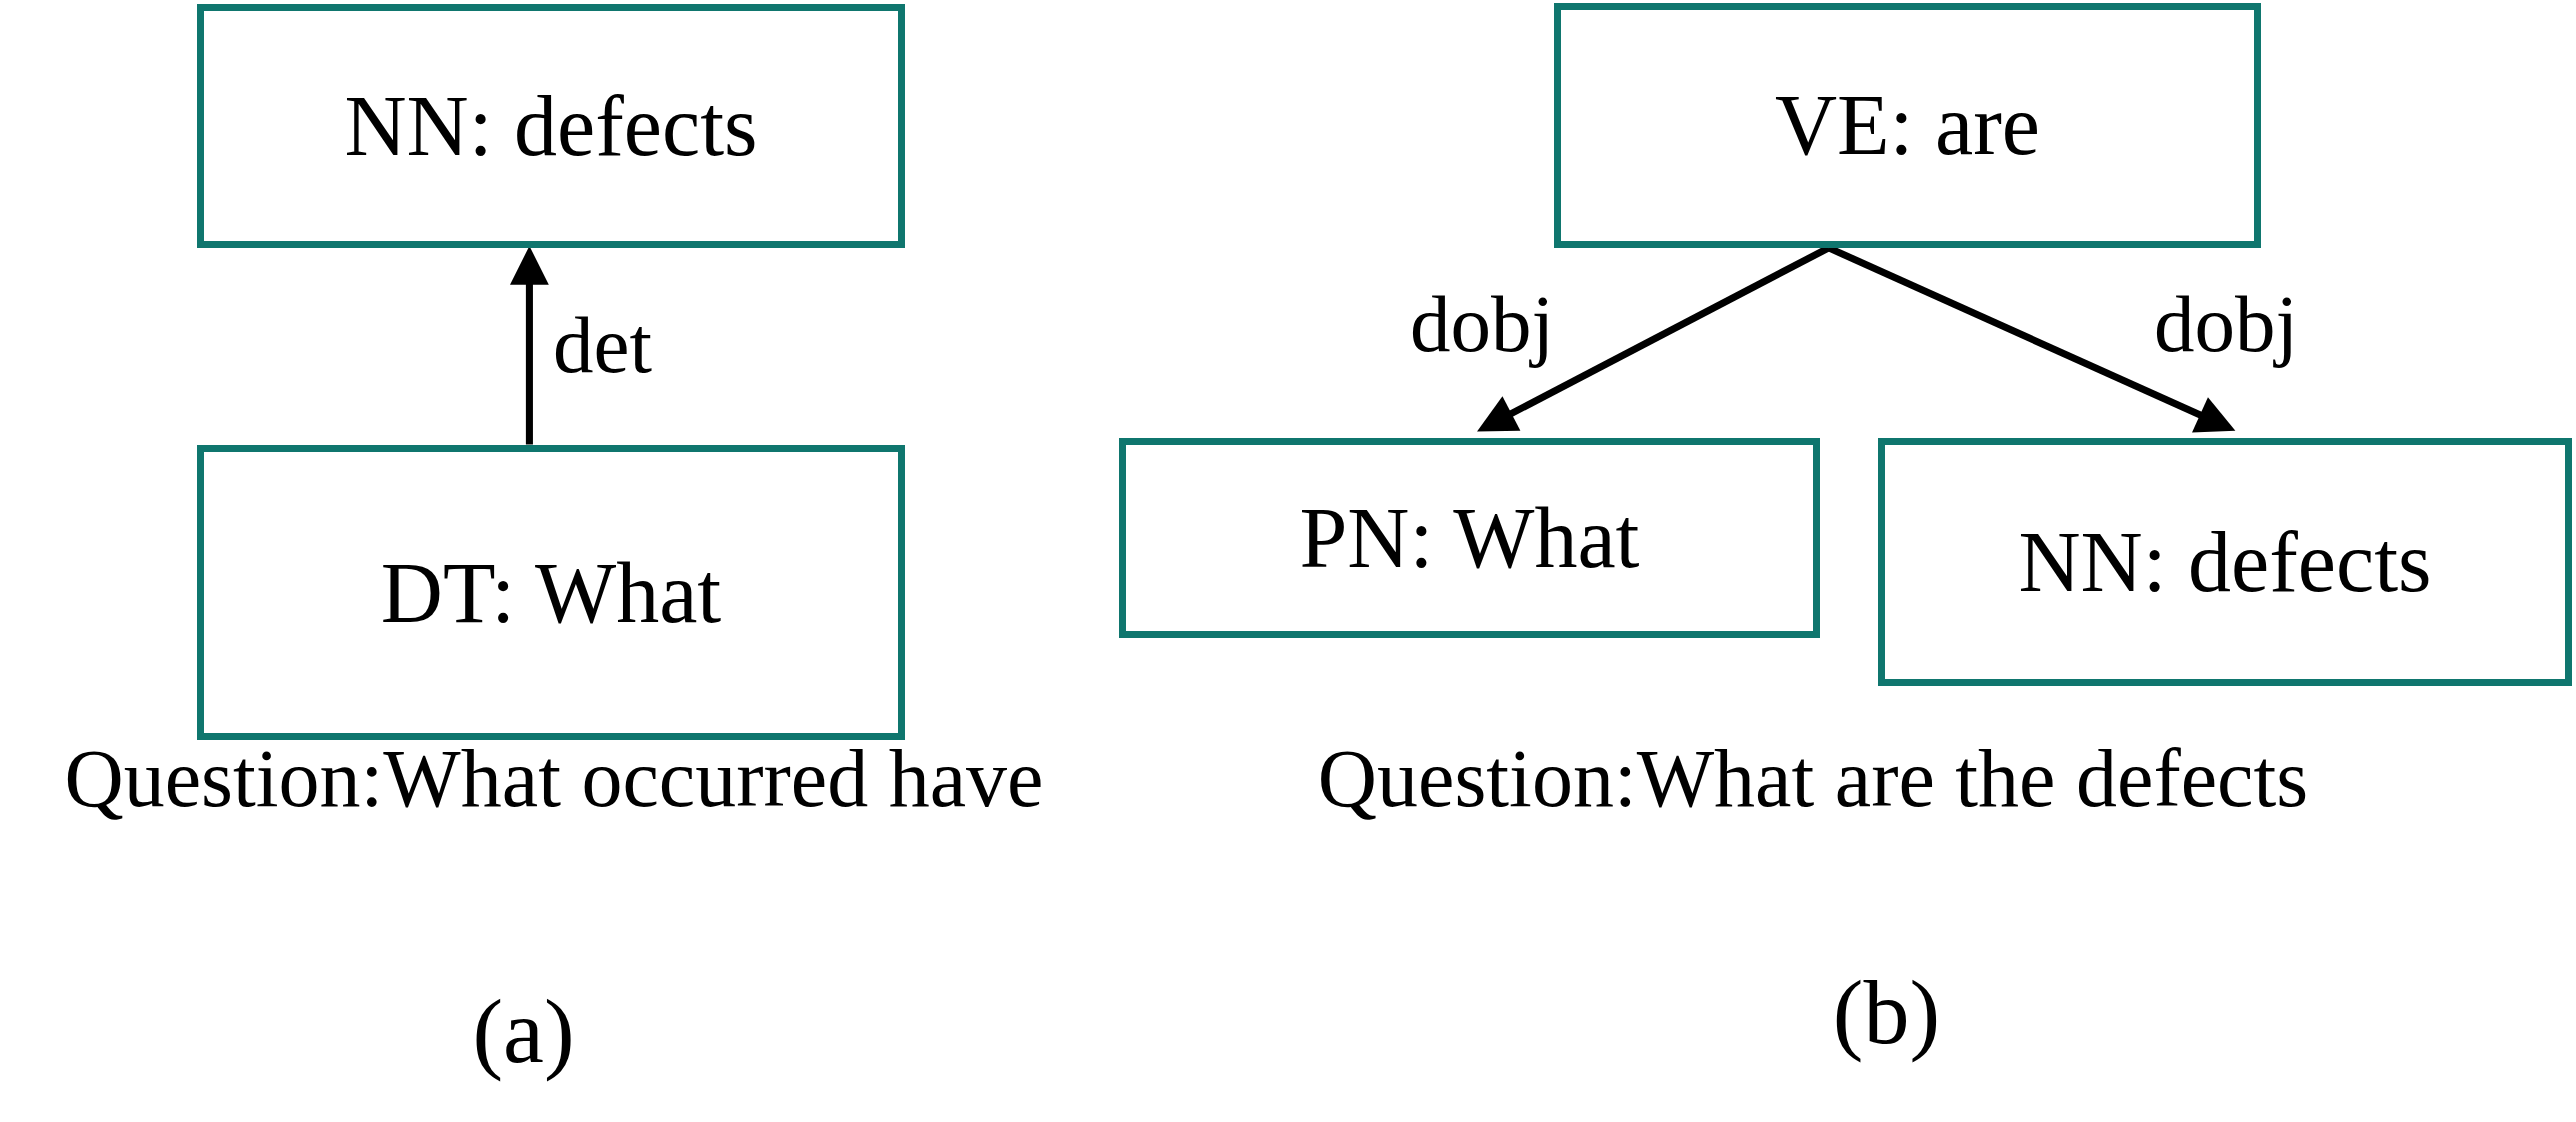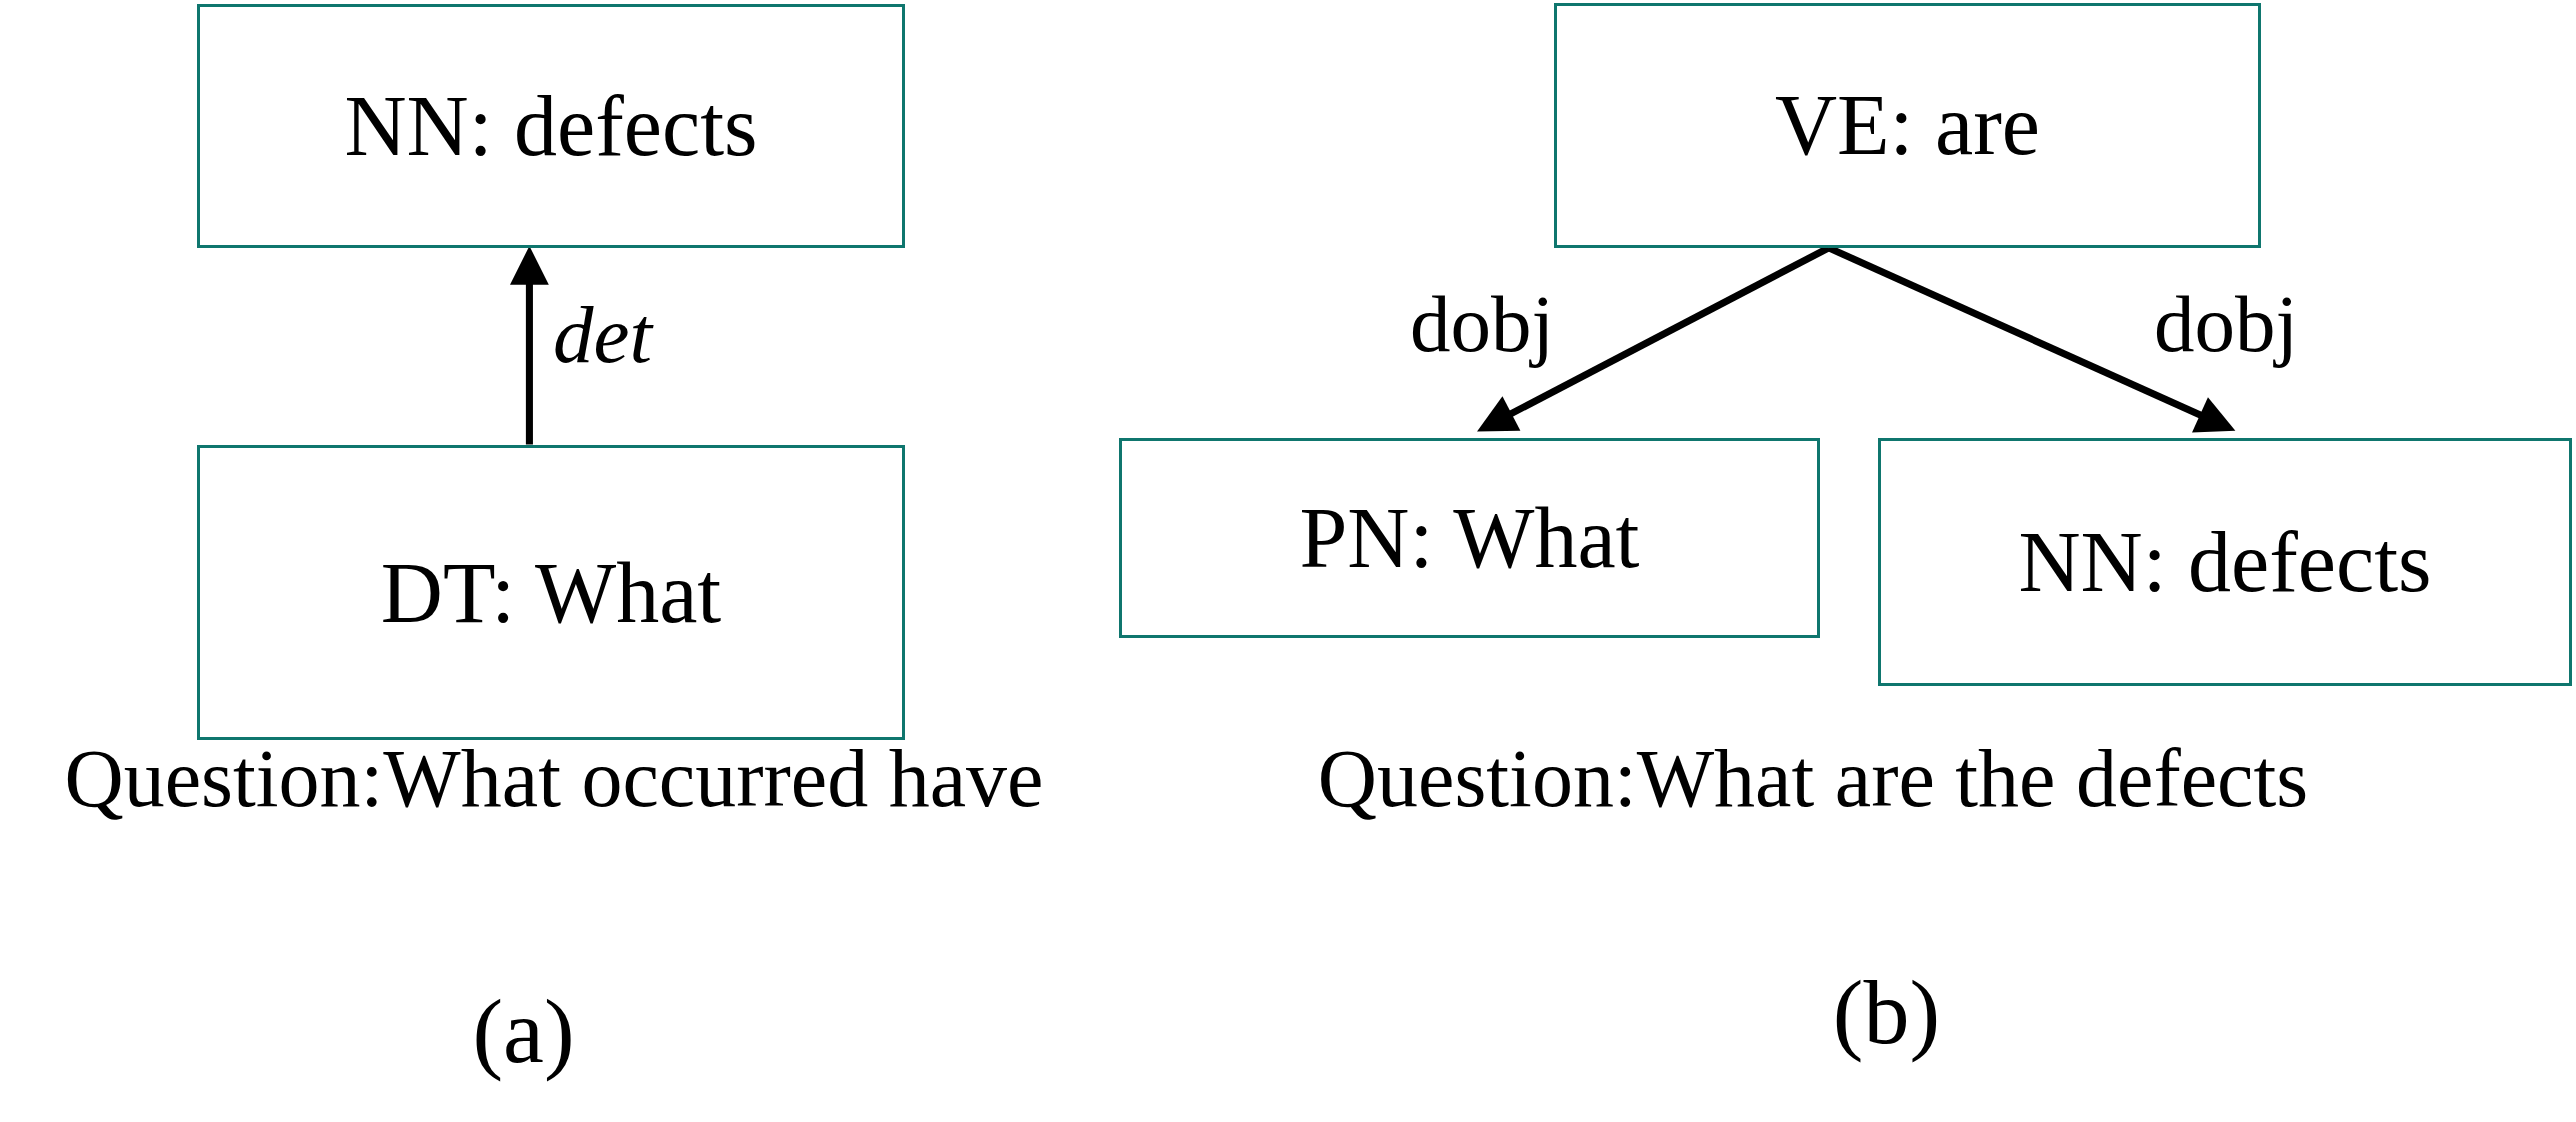--- a/index.html
+++ b/index.html
@@ -16,21 +16,21 @@
     overflow: hidden;
   }
   .canvas {
     position: absolute;
     left: 0; top: 0;
     width: 2576px; height: 1122px;
   }
   .box {
     position: absolute;
     box-sizing: border-box;
-    border: 3px solid #0f766e;
+    border: 7px solid #0f766e;
     background: #ffffff;
     display: flex;
     align-items: center;
     justify-content: center;
     font-size: 86px;
     white-space: nowrap;
   }
   .edge-label {
     position: absolute;
     font-size: 81px;
@@ -72,21 +72,21 @@
     </defs>
     <line x1="600" y1="504" x2="600" y2="292" stroke="#000000" stroke-width="8" marker-end="url(#ah)"></line>
     <line x1="2073" y1="281" x2="1686" y2="483" stroke="#000000" stroke-width="8" marker-end="url(#ah)"></line>
     <line x1="2073" y1="281" x2="2522" y2="483" stroke="#000000" stroke-width="8" marker-end="url(#ah)"></line>
   </svg>
 
   <div class="box" style="left:197px; top:3.5px; width:708px; height:244px;">
     <span>NN: defects</span>
   </div>
 
-  <div class="edge-label" style="left:553px; top:295px;font-style:italic;">det</div>
+  <div class="edge-label" style="left:553px; top:305px;">det</div>
 
   <div class="box" style="left:197px; top:445px; width:708px; height:295px;">
     <span>DT: What</span>
   </div>
 
   <div class="question" style="left:0px; top:721px; width:1108px;">
     <div>Question:What occurred have</div>
   </div>
 
   <div class="panel-label" style="left:391px; top:985px;">(a)</div>

